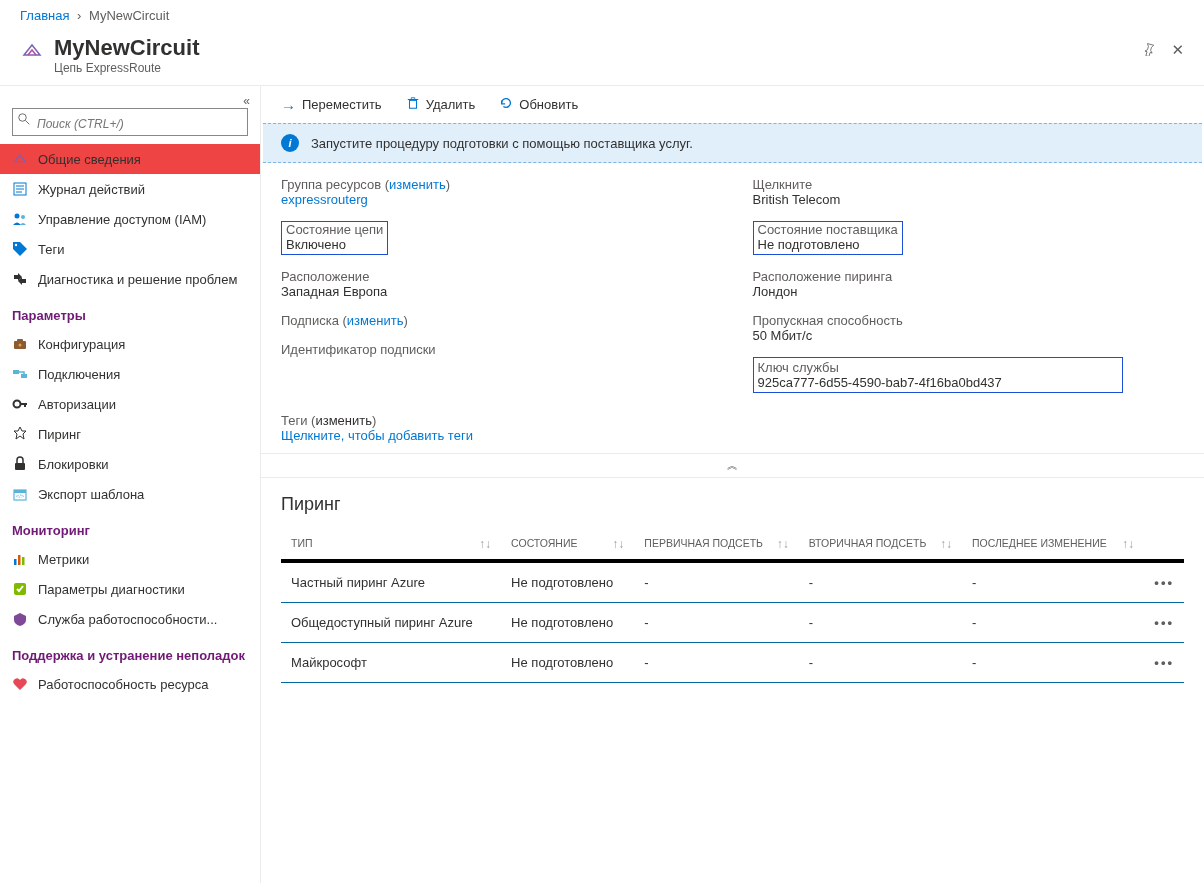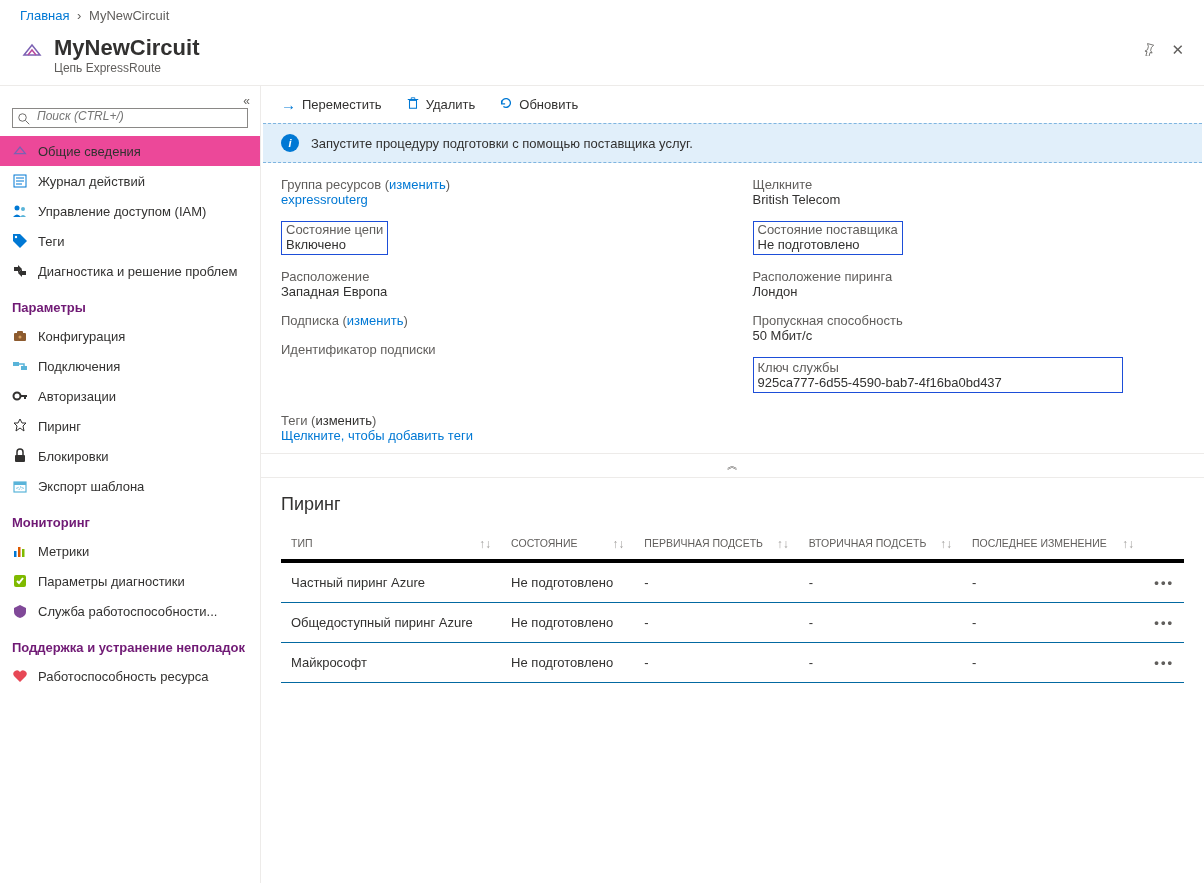--- a/index.html
+++ b/index.html
@@ -14,26 +14,26 @@
 .header-title { font-size: 22px; font-weight: 600; color: #323130; }
 .header-sub { font-size: 12px; color: #605e5c; }
 .header-actions { margin-left: auto; display: flex; gap: 14px; align-items: center; padding-top: 6px; }
 .header-act { cursor: pointer; color: #605e5c; font-size: 15px; }
 
 .body-row { display: flex; height: calc(883px - 74px); }
 
 .sidebar { width: 261px; border-right: 1px solid #edebe9; overflow-y: auto; padding-top: 8px; }
 .collapse-btn { float: right; margin-right: 10px; font-size: 12px; color: #605e5c; cursor: pointer; }
 .search-wrap { padding: 0 12px 8px 12px; clear: both; }
-.search-input { width: 100%; padding: 0 6px 4px 24px; border: 1px solid #8a8886; font-size: 12px; font-style: italic; color: #605e5c; background: #fff; }
+.search-input { width: 100%; padding: 8px 6px 4px 24px; border: 1px solid #8a8886; font-size: 12px; font-style: italic; color: #605e5c; background: #fff; }
 .search-icon-wrap { position: relative; }
 .search-icon { position: absolute; left: 6px; top: 5px; font-size: 12px; color: #605e5c; }
 
 .nav-item { display: flex; align-items: center; padding: 7px 12px; cursor: pointer; font-size: 13px; color: #323130; gap: 10px; white-space: nowrap; overflow: hidden; text-overflow: ellipsis; }
-.nav-item.active { background: #ec4899; }
+.nav-item.active { background: #ef4444; }
 .nav-icon { width: 16px; height: 16px; display: inline-flex; align-items: center; justify-content: center; font-size: 14px; }
 .nav-section { padding: 14px 12px 6px 12px; font-size: 13px; font-weight: 600; color: #701a75; }
 
 .main { flex: 1; overflow-y: auto; padding: 0; }
 .toolbar { display: flex; gap: 24px; padding: 10px 20px; align-items: center; }
 .tbtn { display: inline-flex; align-items: center; gap: 6px; cursor: pointer; font-size: 13px; color: #323130; }
 .tbtn .ticon { color: #0078d4; font-size: 15px; }
 
 .info-banner { background: #e1effa; border-top: 1px dashed #7fb5e0; border-bottom: 1px dashed #7fb5e0; padding: 10px 18px; display: flex; align-items: center; gap: 12px; font-size: 13px; margin: 0 2px; }
 .info-banner .bicon { background: #0078d4; color: #fff; width: 18px; height: 18px; border-radius: 50%; display: inline-flex; align-items: center; justify-content: center; font-size: 11px; font-weight: bold; font-style: italic; }

